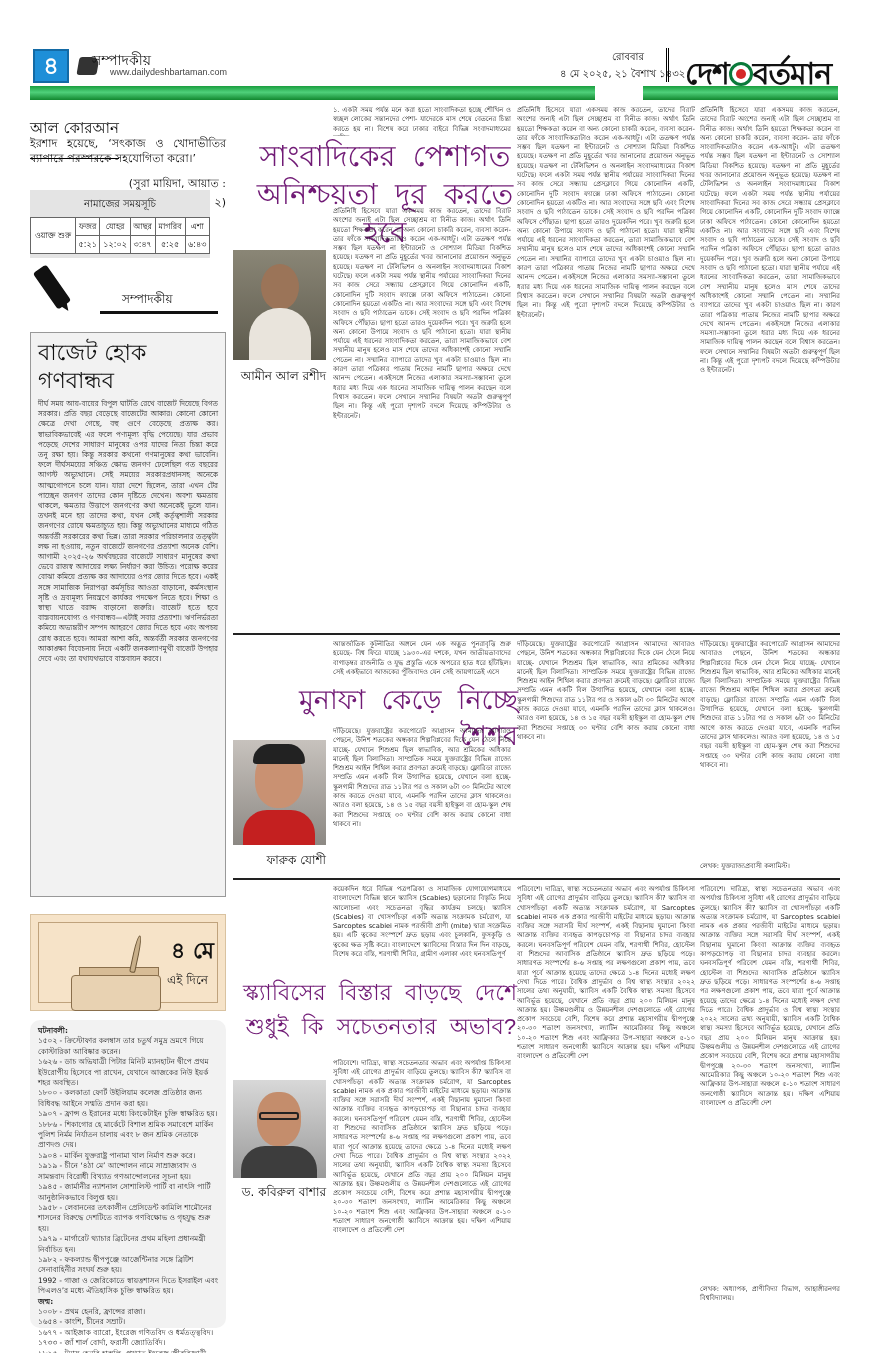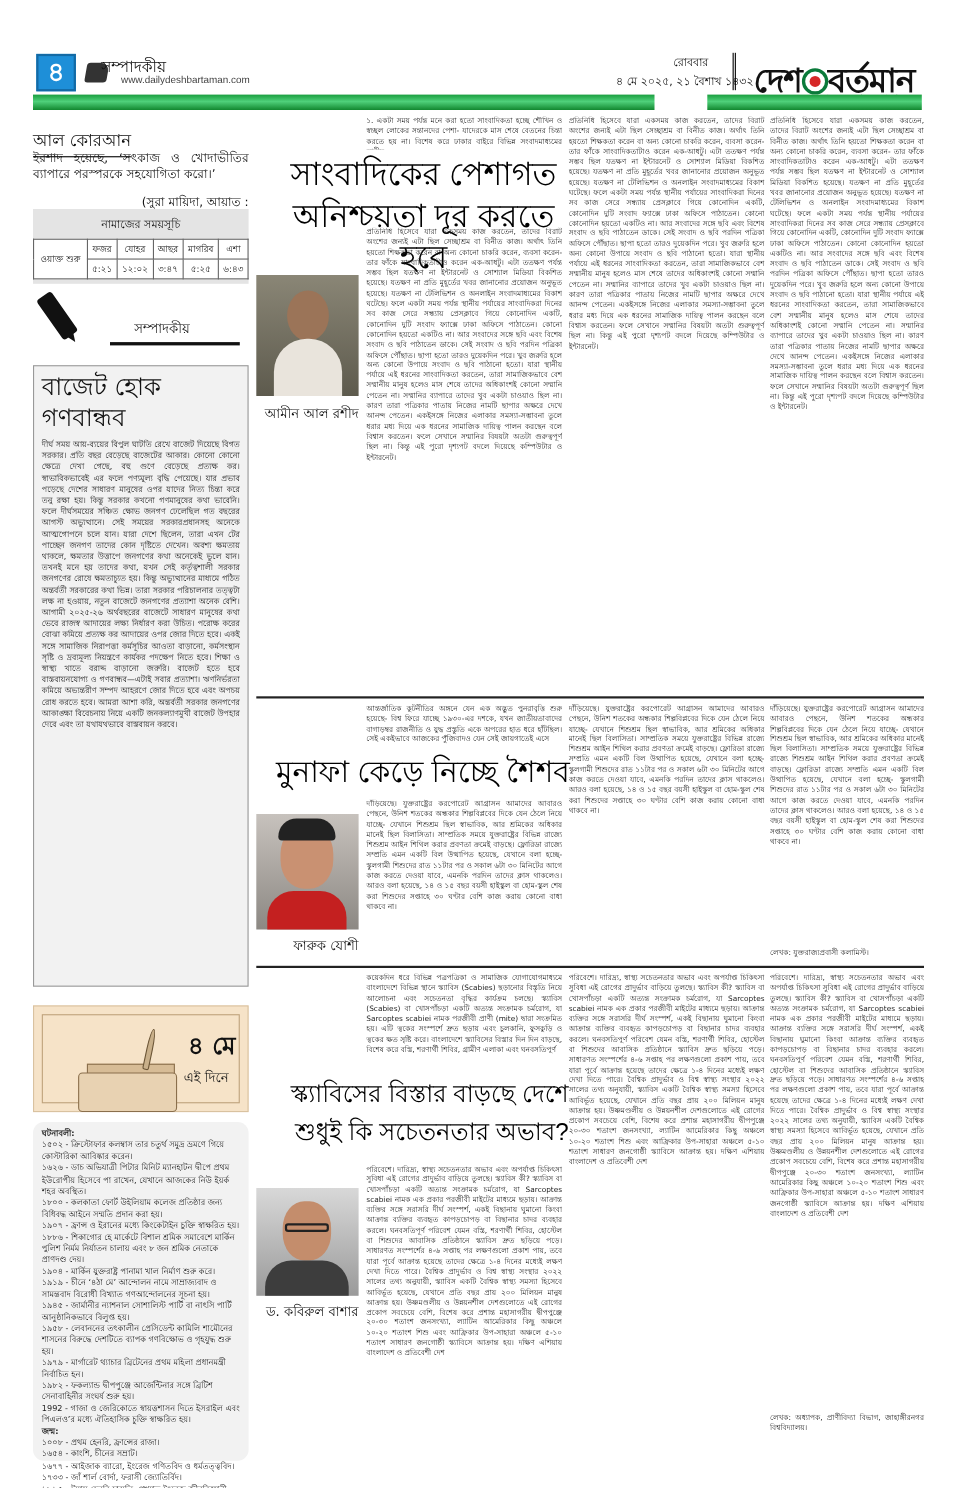--- a/index.html
+++ b/index.html
@@ -13,24 +13,24 @@
 .greenbar{left:30px;top:86px;width:565px;height:14px;background:linear-gradient(#1a9e3f,#4fd07a 45%,#12872f);}
 .greenbar-r{left:643px;top:86px;width:195px;height:14px;background:linear-gradient(#1a9e3f,#4fd07a 45%,#12872f);}
 .day{left:612px;top:49px;font-size:10px;}
 .date{left:560px;top:66px;font-size:10px;}
 .vbar{left:666px;top:48px;width:3px;height:34px;border-left:1px solid #000;border-right:1px solid #000;}
 .masthead{left:685px;top:50px;font-size:30px;font-weight:bold;letter-spacing:-1px;font-family:"DejaVu Serif",serif;}
 .masthead .red{display:inline-block;width:24px;height:24px;border-radius:50%;background:#fff;border:3px solid #0a7a3a;vertical-align:middle;position:relative;top:-2px;}
 .masthead .red::after{content:"";position:absolute;left:4px;top:4px;width:10px;height:10px;border-radius:50%;background:#d62828;}
 .tagline{left:752px;top:85px;font-size:8px;}
 
-.quran-h{left:30px;top:116px;font-size:15px;border-bottom:1px solid #000;padding-bottom:1px;}
+.quran-h{left:30px;top:116px;font-size:15px;border-bottom:1px solid #000;padding-bottom:17px;}
 .quran-t{left:30px;top:136px;width:196px;font-size:11px;line-height:15px;text-align:justify;}
 .quran-s{left:120px;top:175px;font-size:11px;text-align:right;width:106px;}
-.prayer{left:30px;top:190px;width:196px;background:#e4e4e4;padding:6px 0 4px;}
+.prayer{left:30px;top:190px;width:180px;background:#e4e4e4;padding:6px 0 4px;}
 .prayer-title{text-align:center;font-size:10px;margin-bottom:4px;}
 .prayer table{width:100%;border-collapse:collapse;background:#fff;font-size:8px;}
 .prayer td{border:1px solid #666;text-align:center;padding:2px 1px;height:13px;}
 .pen{left:44px;top:265px;width:16px;height:44px;background:#111;transform:rotate(-35deg);border-radius:3px;}
 .pen-nib{left:60px;top:300px;width:10px;height:12px;background:#111;clip-path:polygon(0 0,100% 0,50% 100%);transform:rotate(-35deg);}
 .ed-label{left:122px;top:290px;font-size:12px;}
 .ed-line{left:100px;top:311px;width:118px;height:3px;background:#111;}
 .edbox{left:30px;top:332px;width:196px;height:565px;background:#f2f2f2;border:1px solid #999;padding:6px 7px;}
 .ed-title{font-size:22px;font-family:"DejaVu Serif",serif;line-height:28px;margin-bottom:4px;}
 .bodytext{font-size:7.2px;line-height:10.2px;text-align:justify;color:#222;}
@@ -39,21 +39,21 @@
 .books{position:absolute;left:40px;top:60px;width:90px;height:36px;background:#e8d2b2;border:1px solid #8a6f4c;border-radius:4px;}
 .books2{position:absolute;left:48px;top:52px;width:80px;height:10px;background:#d7bc96;border:1px solid #8a6f4c;}
 .quill{position:absolute;left:102px;top:20px;width:6px;height:38px;background:#c9b08a;border:1px solid #6b5536;border-radius:50% 50% 2px 2px;transform:rotate(12deg);}
 .day-num{position:absolute;left:140px;top:18px;font-size:22px;font-weight:bold;}
 .day-lbl{position:absolute;left:136px;top:56px;font-size:12px;}
 .evbox{left:30px;top:1020px;width:196px;height:308px;background:#f2f2f2;border-radius:10px;padding:6px 8px;}
 .ev{font-size:7.4px;line-height:10.4px;color:#222;}
 .ev b{font-weight:bold;}
 
 .col{font-size:6.7px;line-height:9.3px;text-align:justify;color:#222;}
-.headline{font-family:Liberation Sans, sans-serif;color:#000000;}
+.headline{font-family:Liberation Mono, monospace;color:#701a75;}
 .photo{background:#6b6a60;}
 .byline{font-size:12px;text-align:right;}
 .hr{height:0;border-top:2px solid #222;}
 </style>
 </head>
 <body>
 
 <div class="abs pagebox">৪</div>
 <div class="abs logo-icon"></div>
 <div class="abs section-name">সম্পাদকীয়</div>

